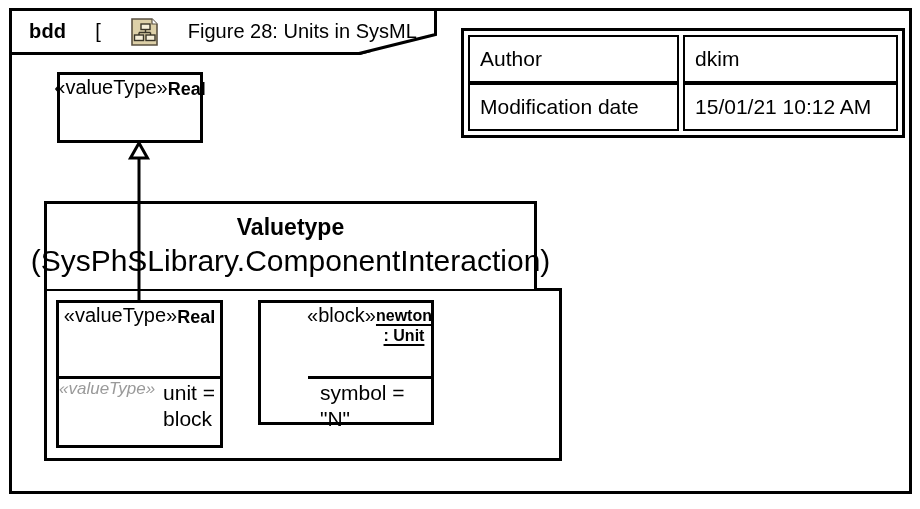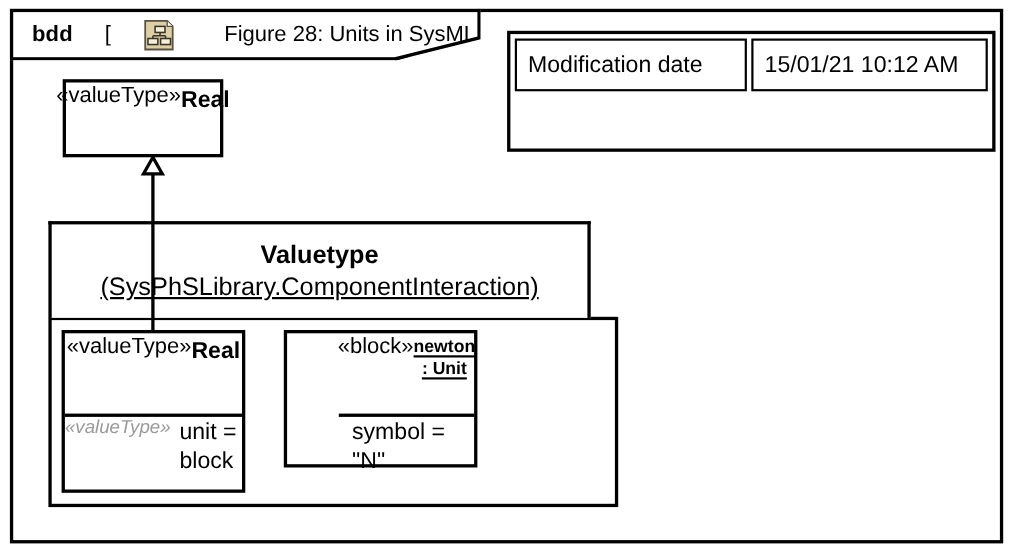--- a/index.html
+++ b/index.html
@@ -59,21 +59,21 @@
     font-size: 20px;
     font-weight: bold;
     letter-spacing: 0.2px;
   }
   .tab-bracket {
     font-size: 20px;
     margin-left: 9px;
   }
   .tab-title {
     font-size: 20px;
-    margin-left: 24px;
+    margin-left: 8px;
     white-space: nowrap;
   }
 
   
   #bdd-diagram-icon {
     width: 30px;
     height: 30px;
     margin-left: 9px;
     flex: none;
     display: block;
@@ -140,25 +140,24 @@
     border: 3px solid #000000;
     background: #ffffff;
     z-index: 2;
   }
   .package-name {
     font-size: 23px;
     font-weight: bold;
     line-height: 1.15;
   }
   .package-qualifier {
-    font-size: 23px;
+    font-size: 30px;
     line-height: 1.2;
     margin-top: 2px;
     white-space: nowrap;
-    text-decoration: underline;
   }
 
   
   .uml-box {
     position: absolute;
     box-sizing: border-box;
     border: 3px solid #000000;
     background: #ffffff;
     z-index: 4;
   }
@@ -170,21 +169,21 @@
   }
   .uml-compartment + .uml-compartment {
     border-top: 3px solid #000000;
   }
   .stereotype {
     font-size: 20px;
     text-align: center;
     line-height: 1.25;
   }
   .classifier-name {
-    font-size: 21px;
+    font-size: 18px;
     font-weight: bold;
     line-height: 1.25;
     margin-top: 3px;
   }
   .instance-name {
     font-size: 16px;
     font-weight: bold;
     text-align: center;
     line-height: 1.25;
     margin-top: 3px;
@@ -256,20 +255,24 @@
 
   <span class="tab-title">Figure 28: Units in SysML</span>
   <span class="tab-bracket">]</span>
 </div>
 <svg id="frame-header-tab-outline" viewBox="0 0 428 47">
   <path d="M426.5 0 V26.5 L350 45.5" fill="none" stroke="#000000" stroke-width="3"></path>
 </svg>
 
 <div id="metadata-table">
   <div class="meta-row">
+    <div class="meta-cell key">Author</div>
+    <div class="meta-cell value">dkim</div>
+  </div>
+  <div class="meta-row">
     <div class="meta-cell key">Modification date</div>
     <div class="meta-cell value">15/01/21 10:12 AM</div>
   </div>
 </div>
 
 <div id="package-valuetype-body"></div>
 <div id="package-valuetype-header">
   <div class="package-name">Valuetype</div>
   <div class="package-qualifier">(SysPhSLibrary.ComponentInteraction)</div>
 </div>

